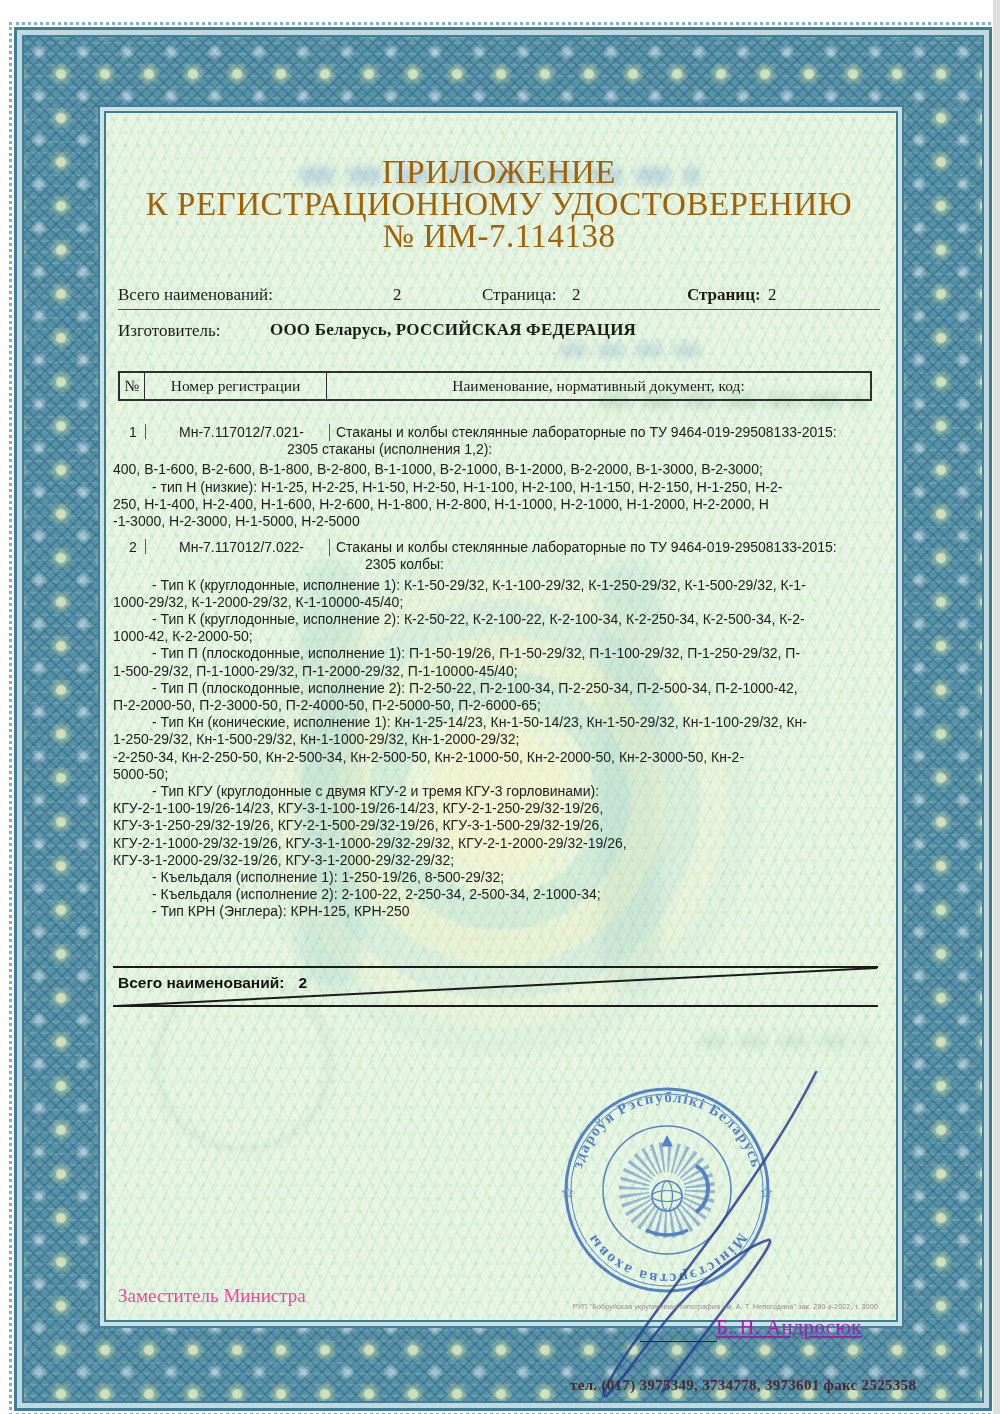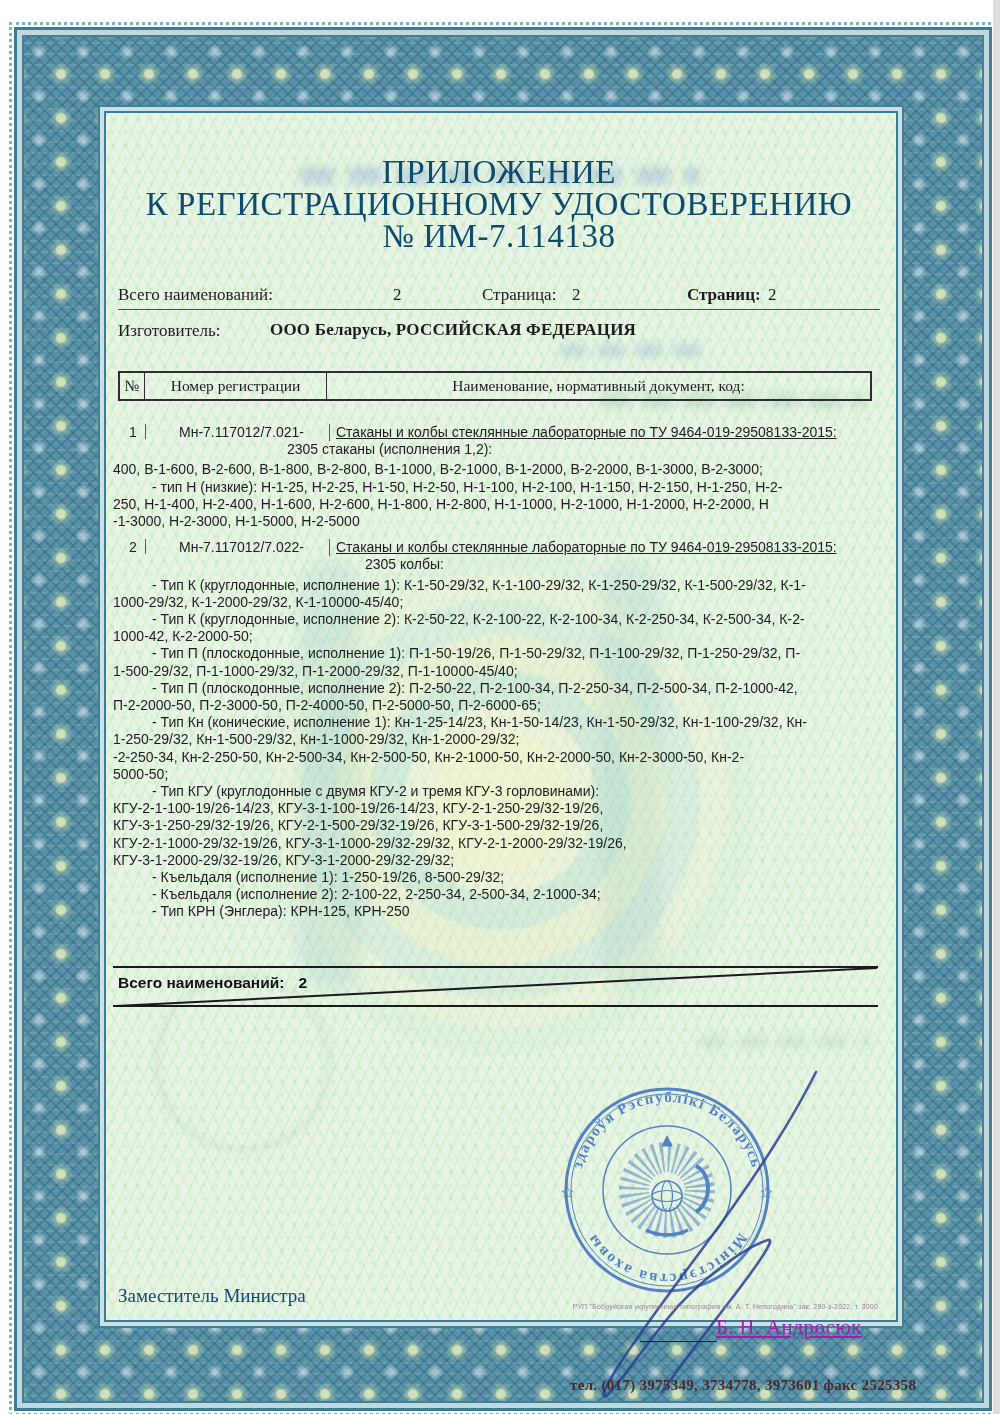--- a/index.html
+++ b/index.html
@@ -37,49 +37,49 @@
       rgba(168,214,199,.30) 95px 130px, rgba(238,232,180,.28) 130px 165px,
       rgba(178,215,205,.22) 165px 200px, rgba(240,235,190,.18) 200px 228px,
       rgba(190,220,205,.12) 228px 252px, rgba(190,220,205,0) 258px);
     filter:blur(1.5px);}
   .tintband{position:absolute;filter:blur(7px);border-radius:40px;}
   .ghost{position:absolute;filter:blur(4px);border-radius:4px;}
   .ghost-circle{position:absolute;left:155px;top:975px;width:170px;height:170px;border-radius:50%;
     border:3px solid rgba(128,170,150,.25);filter:blur(3px);}
   
   .title{position:absolute;left:104px;top:156px;width:790px;text-align:center;
-    font-size:33px;line-height:32px;letter-spacing:.5px;color:#0c4a6e;}
+    font-size:33px;line-height:32px;letter-spacing:.5px;color:#a16207;}
   .meta-label,.meta-value{position:absolute;font-size:17px;}
   .rule{position:absolute;border-top:1px solid #4a4a4a;}
   .maker-label{position:absolute;left:118px;top:321px;font-size:17px;}
   .maker-value{position:absolute;left:270px;top:320px;font-size:17px;font-weight:bold;letter-spacing:.2px;}
   .thead{position:absolute;left:118px;top:371px;width:754px;height:30px;display:grid;
     grid-template-columns:25px 182px 1fr;border:2px solid #2e2e2e;box-sizing:border-box;background:rgba(255,255,255,.06);}
   .thead .cell{display:flex;align-items:center;justify-content:center;font-size:15.5px;border-right:1px solid #2e2e2e;}
   .thead .cell:last-child{border-right:none;}
   
   .rows{position:absolute;left:113px;top:424px;width:768px;
     font-family:"Liberation Sans","DejaVu Sans",sans-serif;font-size:14px;line-height:17.2px;color:#1d1d1d;}
   .row{position:relative;}
   .row + .row{margin-top:9px;}
   .rnum{position:absolute;left:8px;top:0;width:24px;text-align:center;border-right:1px solid #5a5a5a;height:15px;}
   .rreg{position:absolute;left:66px;top:0;}
-  .rdesc1{margin-left:216px;border-left:1px solid #5a5a5a;padding-left:6px;text-decoration:underline;}
+  .rdesc1{margin-left:216px;border-left:1px solid #5a5a5a;padding-left:6px;}
   .rdesc2-a{margin-left:174px;}
   .rdesc2-b{margin-left:252px;}
   .rlines{margin-top:3px;}
   .pline{white-space:nowrap;}
   .pline.indent{padding-left:39px;}
   
   .hr-bold{position:absolute;border-top:2px solid #1a1a1a;}
   .ztext{position:absolute;left:118px;top:974px;font-family:"Liberation Sans","DejaVu Sans",sans-serif;
     font-weight:bold;font-size:15.5px;color:#111;}
   .ztext .zval{margin-left:14px;}
   
-  .deputy{position:absolute;left:118px;top:1285px;font-size:19px;color:#0c4a6e;}
+  .deputy{position:absolute;left:118px;top:1285px;font-size:19px;color:#ec4899;}
   .printnote{position:absolute;right:122px;top:1303px;font-size:7px;color:#97838d;letter-spacing:.2px;
     font-family:"Liberation Sans","DejaVu Sans",sans-serif;}
   .sigline{position:absolute;left:640px;top:1341px;width:77px;border-top:1.6px solid #222;}
   .sig-name{position:absolute;left:716px;top:1316px;font-size:20.5px;color:#a21caf;letter-spacing:.5px;text-decoration:underline;}
   .phone{position:absolute;left:570px;top:1377px;font-size:15px;font-weight:bold;color:#4e2828;letter-spacing:.3px;}
   .scan-edge{position:absolute;right:0;top:0;width:7px;height:1414px;background:#dedede;}
   svg{display:block;}
   .overlay{position:absolute;left:0;top:0;pointer-events:none;}
 </style>
 </head>

